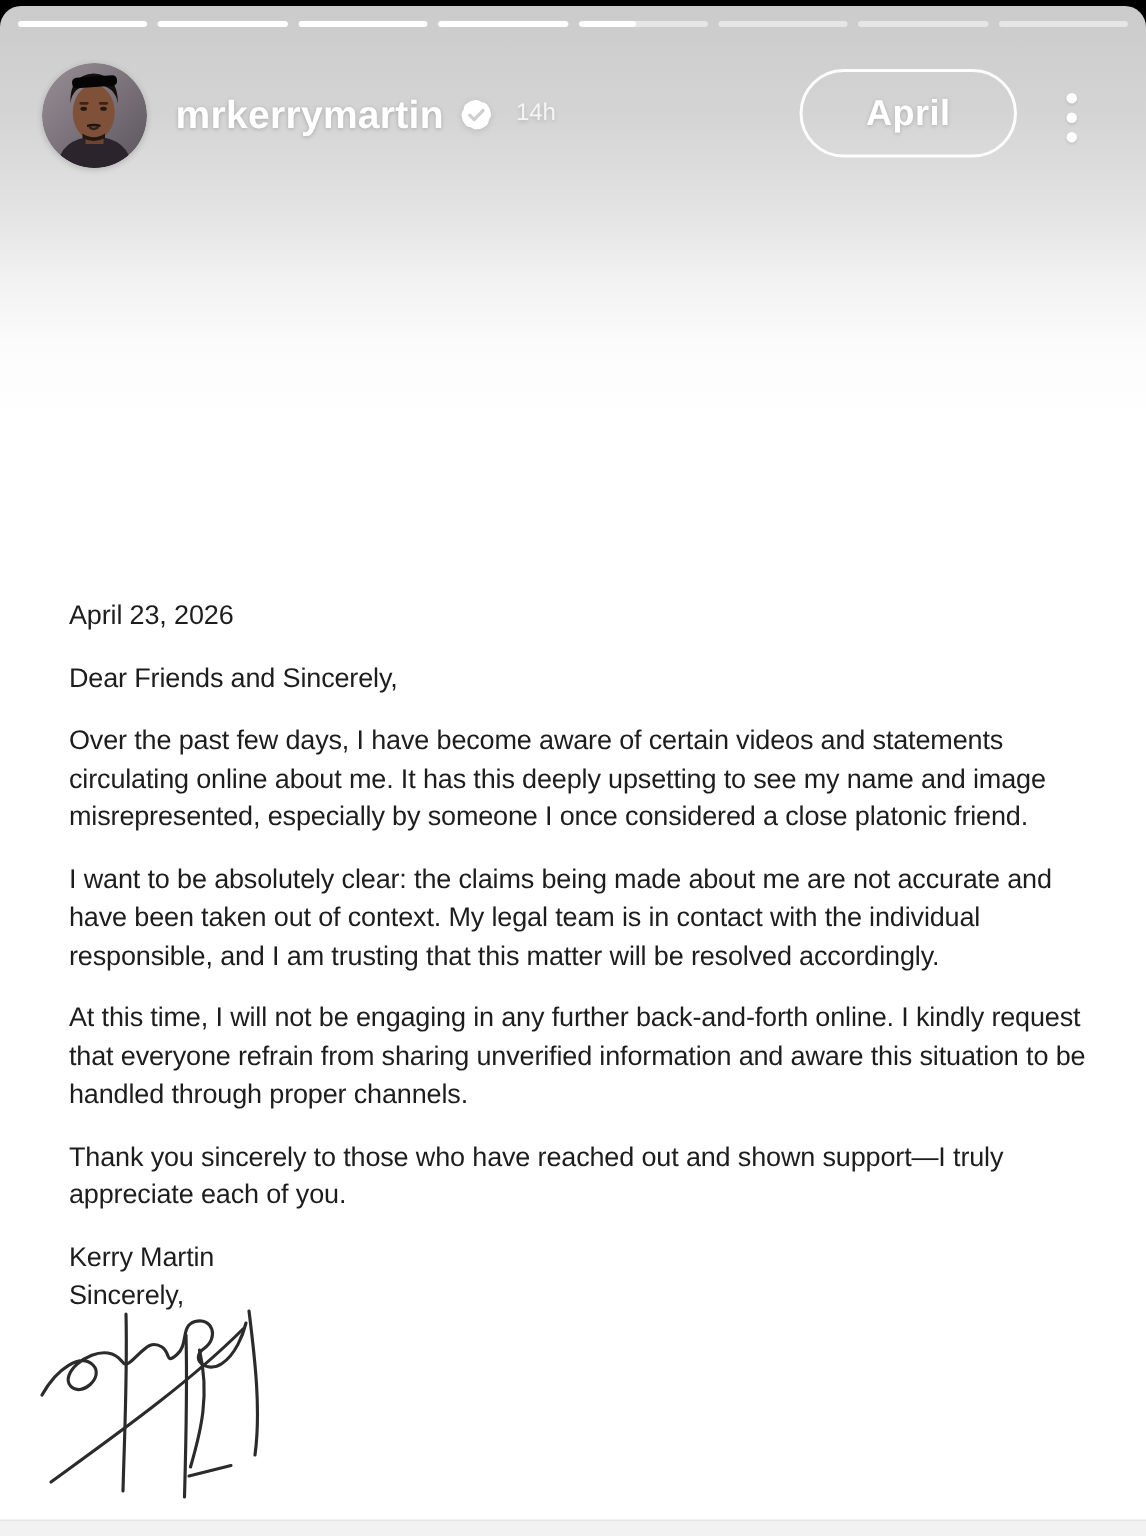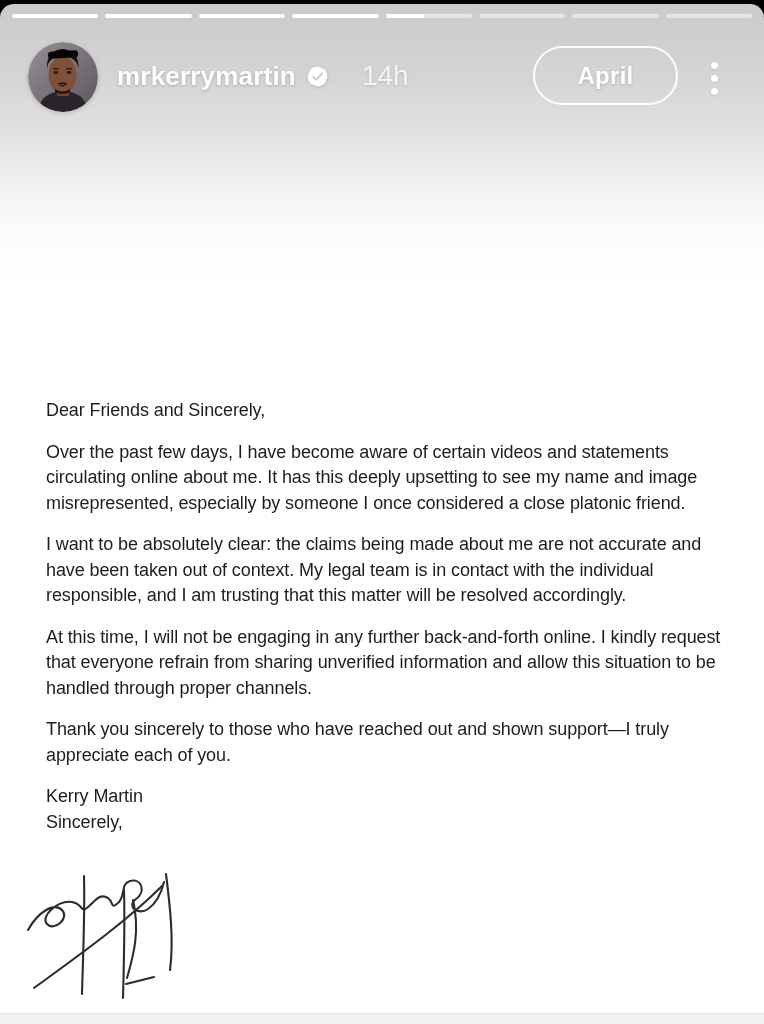--- a/index.html
+++ b/index.html
@@ -24,22 +24,22 @@
 
   
   .avatar { position:absolute; left:28px; top:38px; width:70px; height:70px;
     border-radius:50%; overflow:hidden; box-shadow:0 1px 4px rgba(0,0,0,0.18); }
   .avatar svg { display:block; }
   .user-row { position:absolute; left:117px; top:55px; height:34px;
     display:flex; align-items:center; gap:9px; }
   .username { color:#ffffff; font-size:26px; font-weight:700; letter-spacing:0.2px;
     text-shadow:0 1px 3px rgba(0,0,0,0.22); }
   .badge { width:25px; height:25px; filter:drop-shadow(0 1px 2px rgba(0,0,0,0.12)); }
-  .time { color:rgba(255,255,255,0.82); font-size:28px; font-weight:400;
-    margin-left:23px; text-shadow:0 1px 3px rgba(0,0,0,0.15); }
+  .time { color:rgba(255,255,255,0.82); font-size:16px; font-weight:400;
+    margin-left:5px; text-shadow:0 1px 3px rgba(0,0,0,0.15); }
   .follow-btn { position:absolute; left:533px; top:42px; width:145px; height:59px;
     border:2.5px solid rgba(255,255,255,0.95); border-radius:30px;
     background:transparent; color:#ffffff; font-size:24px; font-weight:600;
     font-family:"Liberation Sans", sans-serif; letter-spacing:0.3px;
     display:flex; align-items:center; justify-content:center; cursor:pointer;
     text-shadow:0 1px 3px rgba(0,0,0,0.18); }
   .more-btn { position:absolute; left:705px; top:55px; width:18px; height:38px;
     display:flex; flex-direction:column; align-items:center; justify-content:center;
     gap:6px; cursor:pointer; background:transparent; border:none; }
   .more-btn i { width:7px; height:7px; border-radius:50%; background:#ffffff;
@@ -139,24 +139,25 @@
     <button class="follow-btn">April</button>
 
     <button class="more-btn">
       <i></i>
       <i></i>
       <i></i>
     </button>
 
 
     <div class="letter">
+      <p>April 23, 2026</p>
       <p>Dear Friends and Sincerely,</p>
       <p>Over the past few days, I have become aware of certain videos and statements circulating online about me. It has this deeply upsetting to see my name and image misrepresented, especially by someone I once considered a close platonic friend.</p>
       <p>I want to be absolutely clear: the claims being made about me are not accurate and have been taken out of context. My legal team is in contact with the individual responsible, and I am trusting that this matter will be resolved accordingly.</p>
-      <p>At this time, I will not be engaging in any further back-and-forth online. I kindly request that everyone refrain from sharing unverified information and allow this situation to be handled through proper channels.</p>
+      <p>At this time, I will not be engaging in any further back-and-forth online. I kindly request that everyone refrain from sharing unverified information and aware this situation to be handled through proper channels.</p>
       <p>Thank you sincerely to those who have reached out and shown support—I truly appreciate each of you.</p>
       <div class="signoff-block">
         <p>Kerry Martin</p>
         <p>Sincerely,</p>
       </div>
     </div>
 
     <svg class="signature" viewBox="0 0 162 152">
       <g fill="none" stroke="#1a1a1a" stroke-width="2.1" stroke-linecap="round" opacity="0.92">
         <path d="M14 70 C24 52 40 42 48 50 C56 58 40 72 33 64 C26 56 44 40 58 42 C70 44 66 54 74 47 C82 40 86 33 94 38 C100 42 96 50 104 43 C112 36 106 24 116 21 C128 18 132 32 122 39 C112 46 124 56 134 49 C143 43 148 30 150 22"></path>

